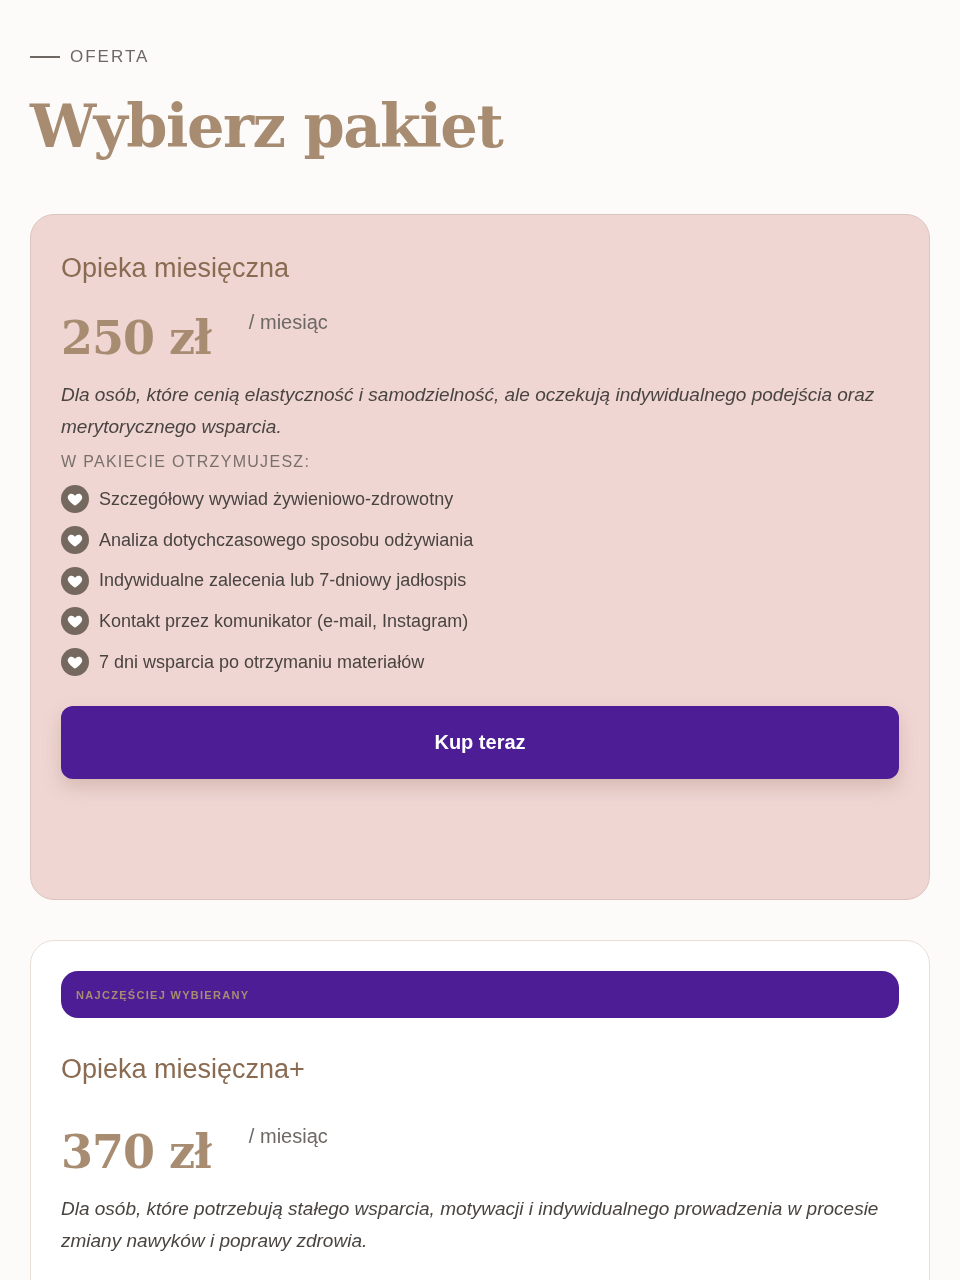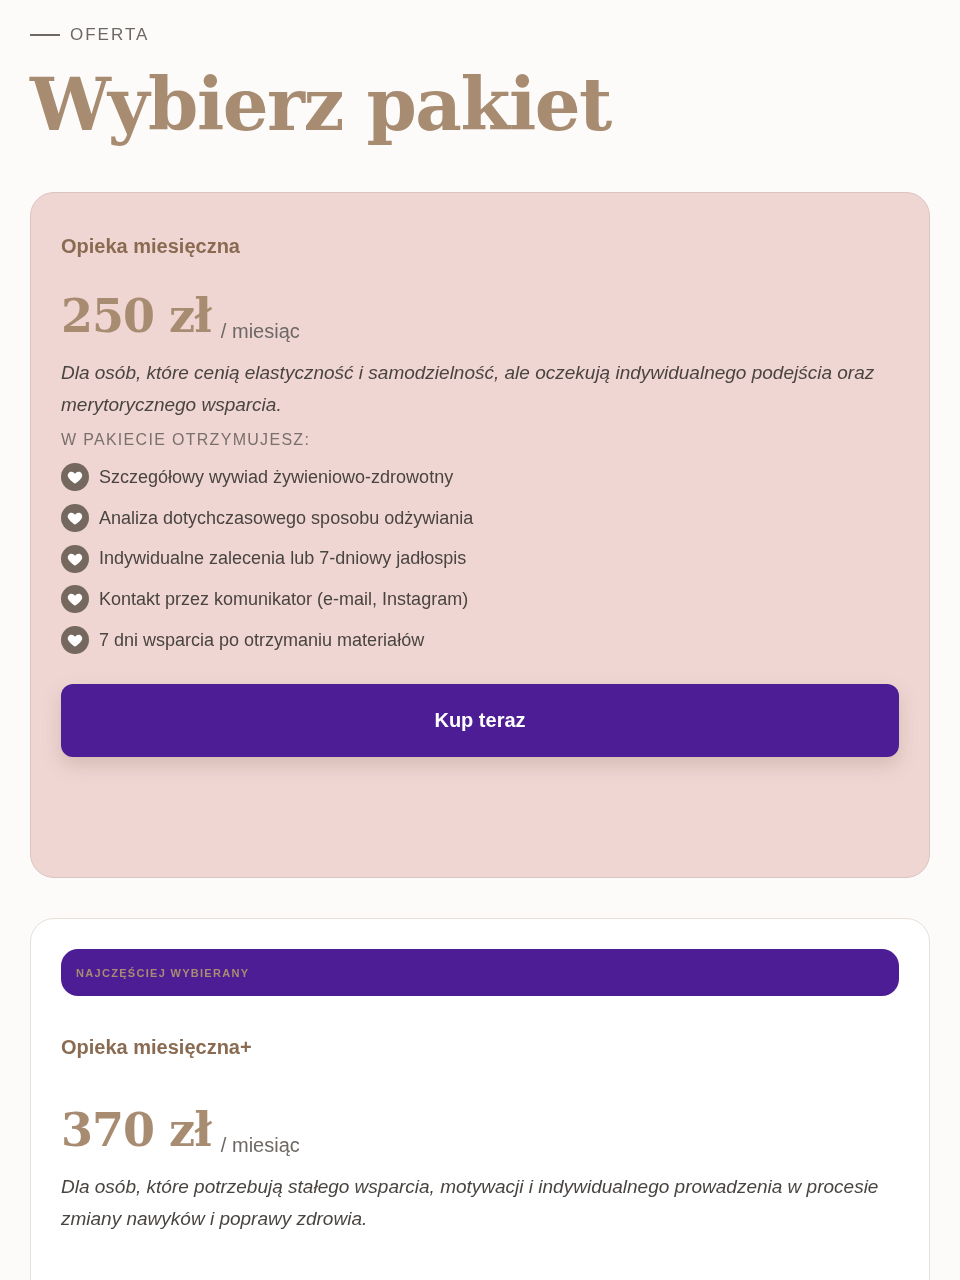--- a/index.html
+++ b/index.html
@@ -5,29 +5,29 @@
   * { box-sizing: border-box; margin: 0; padding: 0; }
   html, body { width: 960px; height: 1280px; overflow: hidden; }
   body {
     background: #fdfbfa;
     font-family: "Liberation Sans", "DejaVu Sans", sans-serif;
     color: #4a4440;
   }
   .page { padding: 0 30px; }
   .eyebrow {
     display: flex; align-items: center;
-    margin-top: 25px; height: 20px;
+    margin-top: 47px; height: 20px;
     font-size: 17px; letter-spacing: 2px; color: #6e6864;
   }
   .eyebrow-line { width: 30px; height: 2px; background: #6e6864; margin-right: 10px; }
   .page-title {
     margin-top: 28px;
     font-family: "DejaVu Serif", "Liberation Serif", serif;
     font-weight: bold;
-    font-size: 72px; line-height: 64px;
+    font-size: 59px; line-height: 64px;
     color: #a88c71;
     letter-spacing: -1.5px;
   }
   .subtitle {
     margin-top: 20px;
     font-size: 19px; color: #6e6864;
   }
   .card {
     margin-top: 55px;
     background: #efd6d3;
@@ -37,26 +37,26 @@
     height: 686px;
   }
   .card.white {
     margin-top: 40px;
     background: #ffffff;
     border: 1px solid #e7dfd8;
     padding-top: 30px;
     height: 400px;
   }
   .plan-name {
-    font-size: 20px; font-weight: bold; color: #8a6b52;
+    font-size: 27px; font-weight: normal; color: #8a6b52;
     line-height: 38px;
   }
   .price-row {
-    display: flex; align-items: flex-end;
-    margin-top: 24px; height: 54px;
+    display: flex; align-items: flex-start;
+    margin-top: 24px; height: 54px; gap: 28px;
   }
   .price {
     font-family: "DejaVu Serif", "Liberation Serif", serif;
     font-weight: bold;
     font-size: 46px; color: #a88c71;
     letter-spacing: -1px;
   }
   .per {
     margin-left: 10px; font-size: 20px; color: #6e6864;
   }

